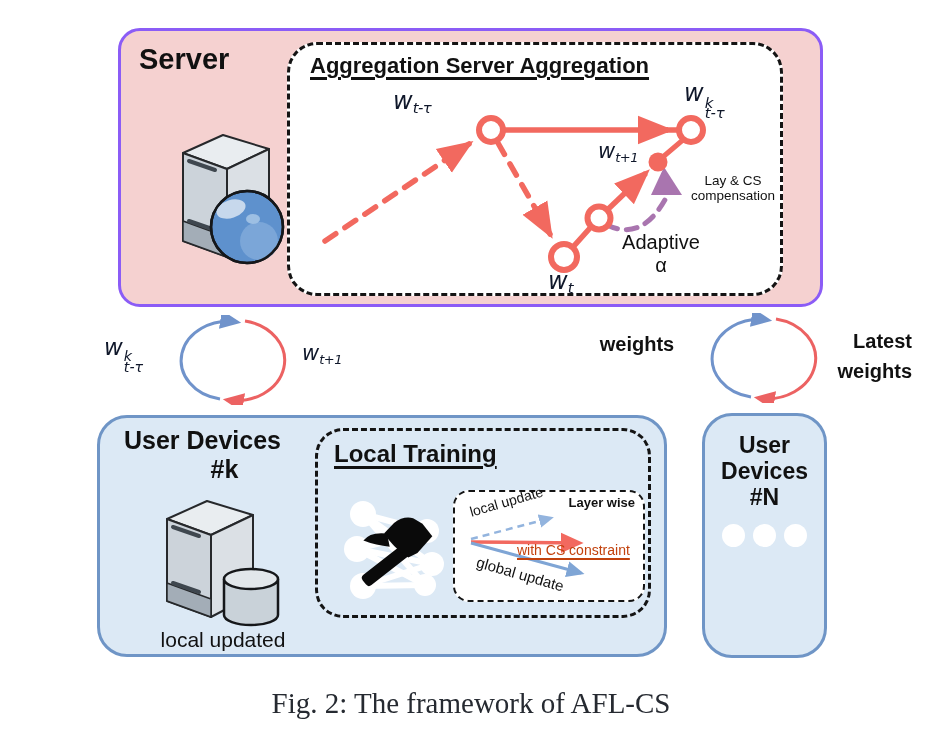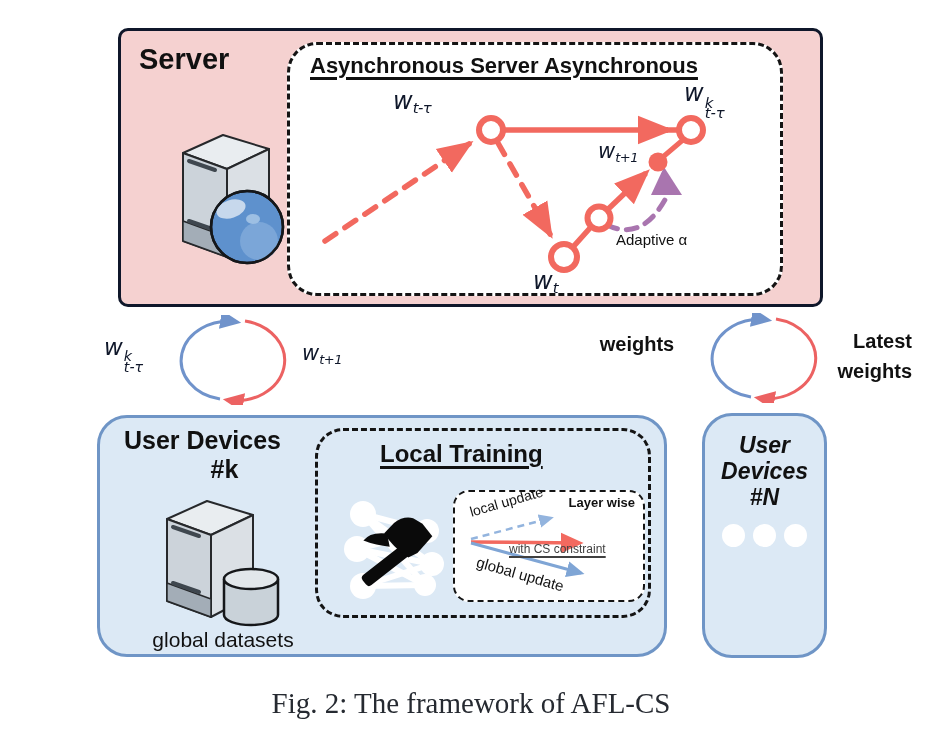--- a/index.html
+++ b/index.html
@@ -2,66 +2,66 @@
 <html><head>
 <meta charset="utf-8">
 <style>
   html,body{margin:0;padding:0;background:#ffffff;}
   .canvas{position:relative;width:942px;height:752px;background:#ffffff;overflow:hidden;
           font-family:"Liberation Sans",sans-serif;color:#111;}
   .abs{position:absolute;}
 
   
   .server-box{left:118px;top:28px;width:705px;height:279px;background:#f5d1d0;
-              border:3px solid #0f172a;border-radius:10px;box-sizing:border-box;}
+              border:3px solid #8b5cf6;border-radius:22px;box-sizing:border-box;}
   .agg-box{left:166px;top:11px;width:496px;height:254px;background:#ffffff;
            border:3px dashed #141414;border-radius:30px;box-sizing:border-box;}
   .devices-k-box{left:97px;top:415px;width:570px;height:242px;background:#dce9f5;
                  border:3px solid #6f95c6;border-radius:30px;box-sizing:border-box;padding-left:36px;}
   .devices-n-box{left:702px;top:413px;width:125px;height:245px;background:#dce9f5;
-                 border:3px solid #6f95c6;border-radius:30px;box-sizing:border-box;font-style:italic;}
+                 border:3px solid #6f95c6;border-radius:30px;box-sizing:border-box;}
   .training-box{left:215px;top:10px;width:336px;height:190px;border:3px dashed #141414;
                 border-radius:28px;box-sizing:border-box;background:transparent;}
   .layerwise-box{left:135px;top:59px;width:192px;height:112px;background:#ffffff;
                  border:2.5px dashed #141414;border-radius:16px;box-sizing:border-box;}
 
   
   .server-title{left:18px;top:12px;font-size:29px;font-weight:bold;}
   .agg-title{left:20px;top:8px;font-size:22px;font-weight:bold;
              text-decoration:underline;text-decoration-thickness:2.5px;text-underline-offset:4px;}
   .training-title{left:16px;top:9px;font-size:24px;font-weight:bold;
-             text-decoration:underline;text-decoration-thickness:2.5px;text-underline-offset:4px;margin-left:46px;}
+             text-decoration:underline;text-decoration-thickness:2.5px;text-underline-offset:4px;}
   .lw-title{right:8px;top:3px;font-size:13px;font-weight:bold;
              text-decoration-thickness:2px;text-underline-offset:3px;}
   .dk-title{left:5px;top:8px;width:195px;text-align:center;font-size:25px;font-weight:bold;line-height:29px;}
   .dk-title .l2{text-indent:44px;}
   .dn-title{left:0;top:16px;width:119px;text-align:center;font-size:23px;font-weight:bold;line-height:26px;}
   .datasets-label{left:28px;top:210px;width:190px;text-align:center;font-size:21px;}
   .comp-label{left:390px;top:128px;width:106px;text-align:center;font-size:13.5px;line-height:15px;}
-  .adaptive-label{left:326px;top:186px;width:90px;text-align:left;font-size:15px;}
+  .adaptive-label{left:326px;top:186px;width:90px;text-align:center;font-size:20px;}
   .lbl-local-updated{left:556px;top:329px;width:162px;text-align:center;
                      font-size:20px;font-weight:bold;line-height:31px;}
   .lbl-latest{left:812px;top:326px;width:100px;text-align:right;
               font-size:20px;font-weight:bold;line-height:30px;}
   .lw-local{left:15px;top:12px;font-size:14px;transform:rotate(-16deg);transform-origin:left center;}
-  .lw-cs{left:54px;top:50px;font-size:12px;color:#404040;
+  .lw-cs{left:62px;top:50px;font-size:14px;color:#c2410c;
          text-decoration:underline;text-decoration-thickness:2px;text-underline-offset:3px;}
   .lw-global{left:22px;top:61px;font-size:15px;transform:rotate(16deg);transform-origin:left center;}
   .caption{left:0;top:687px;width:942px;text-align:center;font-size:29px;color:#262a31;
            font-family:"Liberation Serif",serif;}
 
   
   .m{font-family:"DejaVu Sans",sans-serif;font-style:italic;font-size:24px;color:#0f172a;}
   .m sub{font-size:0.62em;font-style:italic;vertical-align:-0.28em;letter-spacing:-0.5px;}
   .ss{display:inline-flex;flex-direction:column;line-height:0.72;font-size:0.62em;
       vertical-align:-0.45em;margin-left:1px;font-style:italic;}
   .w-stale{left:103px;top:42px;}
   .w-stale-k{left:394px;top:34px;}
   .w-new{left:308px;top:94px;font-size:21px;}
-  .w-cur{left:243px;top:222px;}
+  .w-cur{left:258px;top:222px;}
   .wk-left{left:104px;top:334px;font-size:23px;}
   .wnew-left{left:302px;top:341px;font-size:21px;}
 
   .dots{left:0;top:524px;width:119px;text-align:center;}
   .dot{display:inline-block;width:23px;height:23px;border-radius:50%;background:#ffffff;margin:0 4px;}
   svg{display:block;}
 </style>
 </head>
 <body>
 
@@ -83,21 +83,21 @@
       <g>
         <circle cx="68" cy="102" r="36" fill="#5e91cd" stroke="#15171a" stroke-width="2.5"></circle>
         <circle cx="80" cy="116" r="19" fill="#7ba6d8"></circle>
         <ellipse cx="52" cy="84" rx="15" ry="9" fill="#c7d8ec" transform="rotate(-18 52 84)"></ellipse>
         <ellipse cx="74" cy="94" rx="7" ry="5" fill="#9dbfe3"></ellipse>
         <circle cx="68" cy="102" r="36" fill="none" stroke="#15171a" stroke-width="2.5"></circle>
       </g>
     </svg>
 
     <div class="abs agg-box">
-      <div class="abs agg-title">Asynchronous Server Asynchronous</div>
+      <div class="abs agg-title">Aggregation Server Aggregation</div>
 
       <svg class="abs" style="left:0;top:0;" width="490" height="248" viewBox="0 0 490 248">
         <defs>
           <marker id="mkBig" viewBox="0 0 10 10" refX="8.5" refY="5" markerWidth="6.5" markerHeight="6.5" orient="auto" markerUnits="strokeWidth">
             <path d="M0,1 L10,5 L0,9 Z" fill="#f2695f"></path>
           </marker>
         </defs>
 
         <path d="M 317,180 Q 352,197 376,153" fill="none" stroke="#a975af" stroke-width="5" stroke-dasharray="11 9" stroke-linecap="round"></path>
 
@@ -125,20 +125,24 @@
       </svg>
 
       <span class="abs m w-stale"><i>w</i><sub>t-τ</sub></span>
       <span class="abs m w-stale-k"><i>w</i><span class="ss">
             <span>k</span>
             <span>t-τ</span>
           </span></span>
       <span class="abs m w-new"><i>w</i><sub>t+1</sub></span>
       <span class="abs m w-cur"><i>w</i><sub>t</sub></span>
 
+      <div class="abs comp-label">
+        <div>Lay &amp; CS</div>
+        <div>compensation</div>
+      </div>
       <div class="abs adaptive-label">Adaptive α</div>
     </div>
   </div>
 
   <svg class="abs" style="left:175px;top:315px;" width="115" height="90" viewBox="0 0 115 90">
     <defs>
       <marker id="mkCL" viewBox="0 0 10 10" refX="8" refY="5" markerWidth="7" markerHeight="7" orient="auto" markerUnits="strokeWidth">
           <path d="M0,0.5 L10,5 L0,9.5 Z" fill="#7093cb"></path>
         </marker>
       <marker id="mkCR" viewBox="0 0 10 10" refX="8" refY="5" markerWidth="7" markerHeight="7" orient="auto" markerUnits="strokeWidth">
@@ -187,21 +191,21 @@
         <polygon points="50,44 92,24 92,104 50,126" fill="#dbe0e5"></polygon>
         <polygon points="6,92 50,108 50,126 6,110" fill="#a3adb7" stroke-width="1.5"></polygon>
       </g>
       <line x1="12" y1="36" x2="38" y2="45" stroke="#3f474f" stroke-width="4" stroke-linecap="round"></line>
       <line x1="12" y1="92" x2="38" y2="101" stroke="#3f474f" stroke-width="4" stroke-linecap="round"></line>
       <g stroke="#15171a" stroke-width="2.5">
         <path d="M 63,88 L 63,124 A 27,10 0 0 0 117,124 L 117,88" fill="#c9d2d9"></path>
         <ellipse cx="90" cy="88" rx="27" ry="10" fill="#e2e7eb"></ellipse>
       </g>
     </svg>
-    <div class="abs datasets-label">global datasets</div>
+    <div class="abs datasets-label">local updated</div>
 
     <div class="abs training-box">
       <div class="abs training-title">Local Training</div>
 
       <svg class="abs" style="left:22px;top:65px;" width="104" height="108" viewBox="0 0 104 108">
         <g stroke="#ffffff" stroke-width="6" stroke-linecap="round">
           <line x1="23" y1="18" x2="87" y2="35"></line>
             <line x1="23" y1="18" x2="92" y2="68"></line>
           <line x1="23" y1="18" x2="85" y2="89"></line>
             <line x1="17" y1="53" x2="87" y2="35"></line>

